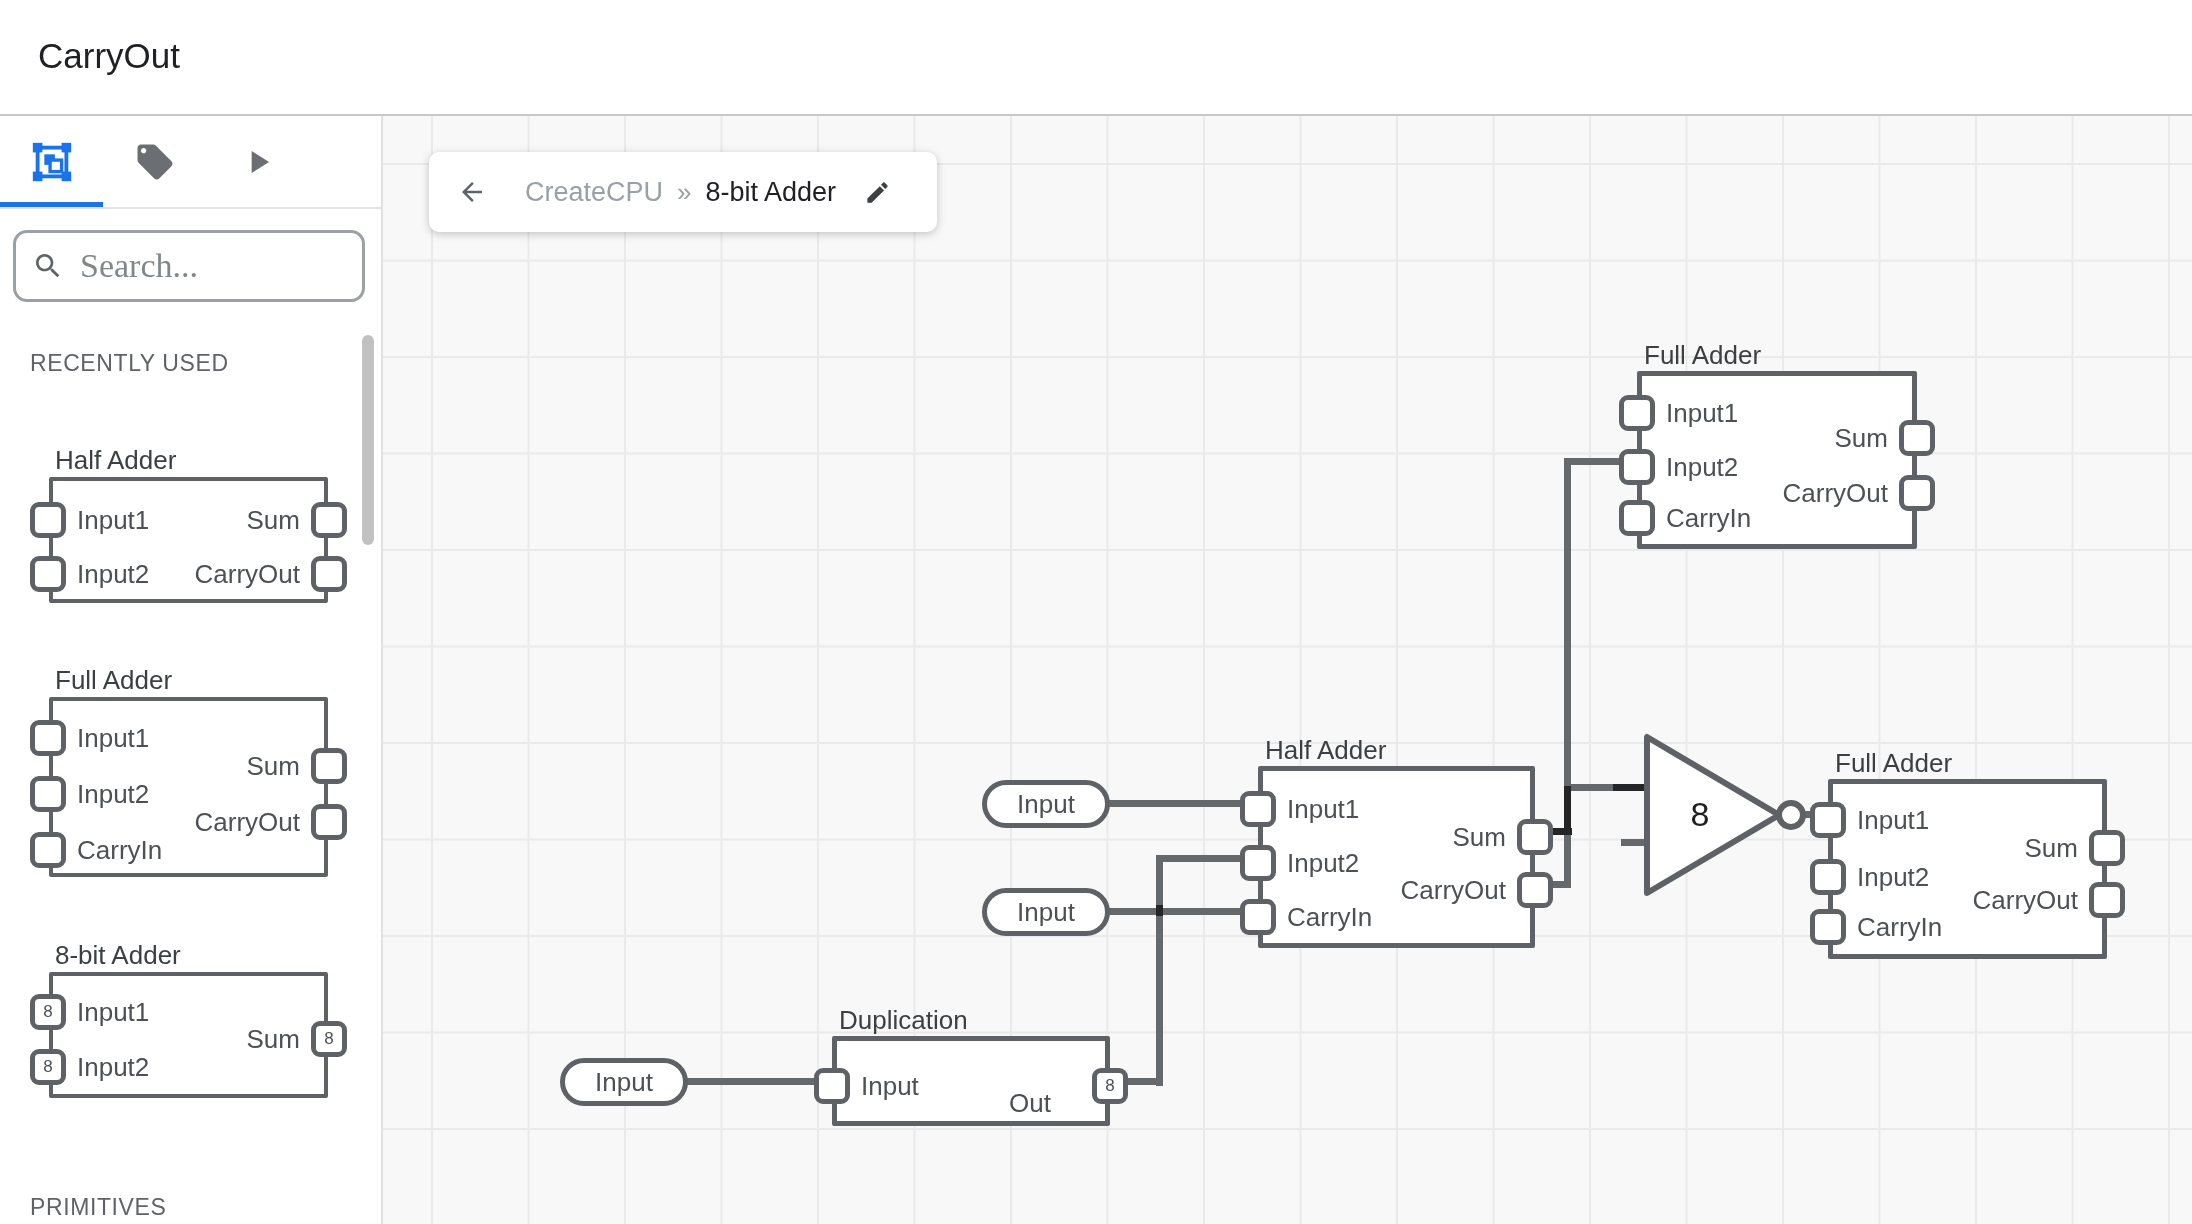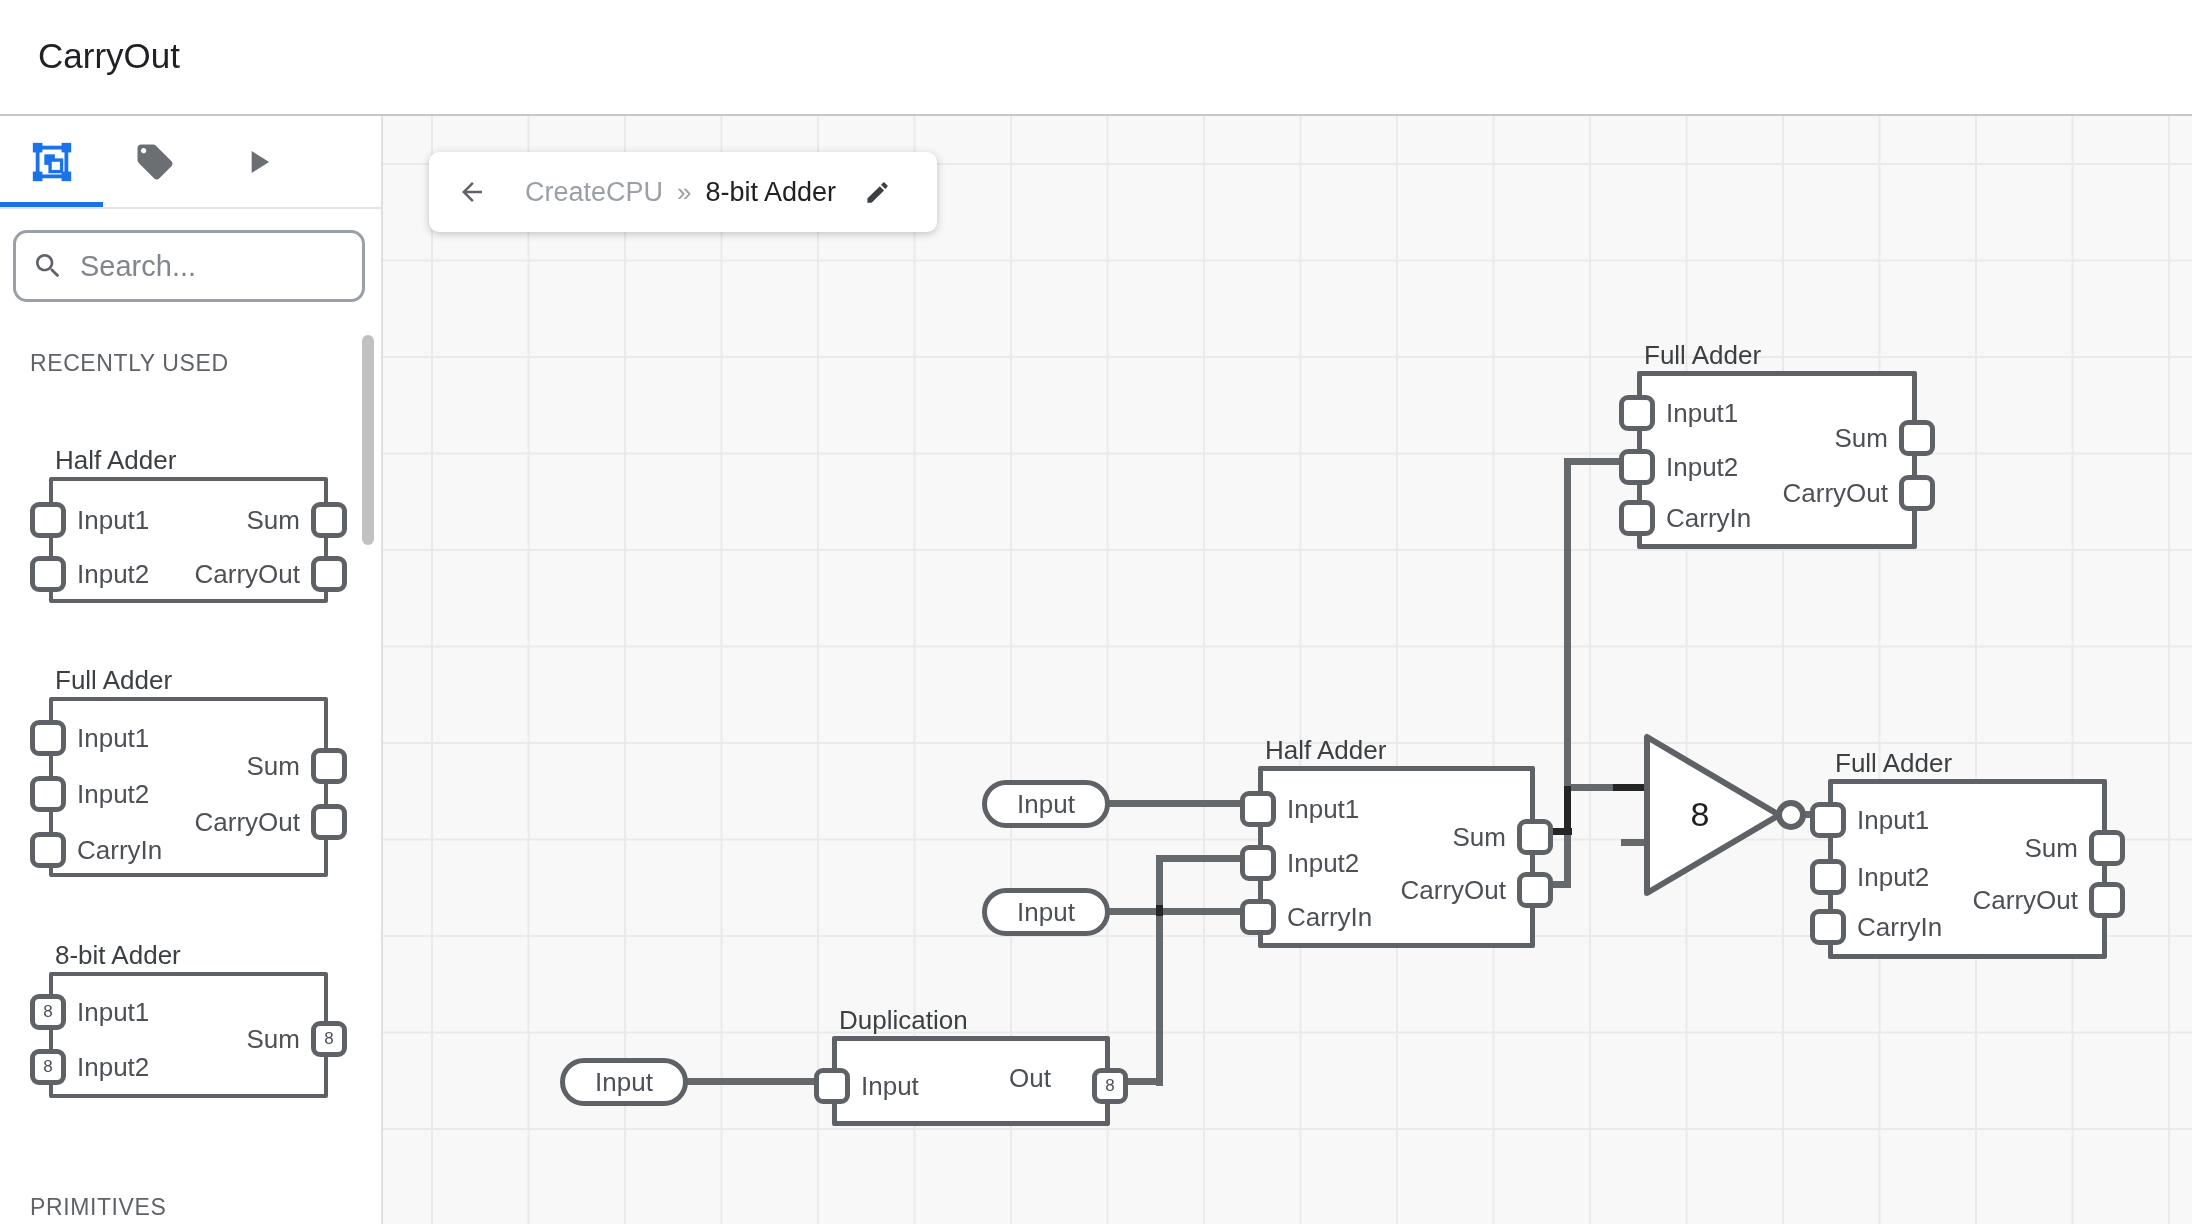--- a/index.html
+++ b/index.html
@@ -14,22 +14,22 @@
           border-bottom:2px solid #c6c9cc;z-index:6;}
   .app-title{position:absolute;left:38px;top:36px;font-size:35px;font-weight:500;color:#202124;}
   
   .sidebar{position:absolute;left:0;top:116px;width:381px;bottom:0;background:#fff;
            border-right:2px solid #e0e0e0;z-index:5;}
   .tabbar{position:absolute;left:0;top:0;width:381px;height:91px;border-bottom:2px solid #e4e4e4;}
   .tab{position:absolute;top:0;width:103px;height:91px;display:flex;align-items:center;justify-content:center;cursor:pointer;}
   .tab-underline{position:absolute;left:0;top:86px;width:103px;height:5px;background:#1a73e8;}
   .searchbox{position:absolute;left:13px;top:114px;width:352px;height:72px;border:3px solid #9aa0a6;
              border-radius:14px;box-sizing:border-box;display:flex;align-items:center;background:#fff;}
-  .searchbox input{border:none;outline:none;font-size:29px;color:#3c4043;width:250px;
-                   font-family:Liberation Sans, sans-serif;background:transparent;}
+  .searchbox input{border:none;outline:none;font-size:34px;color:#3c4043;width:250px;
+                   font-family:Liberation Serif, serif;background:transparent;}
   .searchbox input::placeholder{color:#80868b;}
   .section-label{position:absolute;left:30px;font-size:23px;color:#5f6368;letter-spacing:0.6px;}
   .scroll-thumb{position:absolute;left:362px;top:219px;width:12px;height:210px;border-radius:6px;background:#c1c1c1;}
   
   .canvas{position:absolute;left:382px;top:116px;right:0;bottom:0;background:#f8f8f8;
           background-image:
             linear-gradient(to right,#eaeaea 1.5px,transparent 1.5px),
             linear-gradient(to bottom,#eaeaea 1.5px,transparent 1.5px);
           background-size:96.5px 96.5px;background-position:49px 47px;z-index:0;}
   
@@ -131,21 +131,21 @@
   <span class="plabel ll" style="top:125px;">CarryIn</span>
   <span class="plabel rl" style="top:46px;">Sum</span>
   <span class="plabel rl" style="top:98px;">CarryOut</span>
 </div>
 
 <div class="comp" style="left:832px;top:1036px;width:278px;height:90px;">
   <div class="comp-title">Duplication</div>
   <span class="port pl" style="top:27px;"></span>
   <span class="port pr" style="top:27px;">8</span>
   <span class="plabel ll" style="top:27px;">Input</span>
-  <span class="plabel rl" style="top:19px;right:54px;">Out</span>
+  <span class="plabel rl" style="top:44px;right:54px;">Out</span>
 </div>
 
 <svg class="gate" style="left:1600px;top:700px;" width="240" height="220" viewBox="0 0 240 220">
   <polygon points="47,37 47,193 179,115" fill="#ffffff" stroke="#5e6266" stroke-width="6" stroke-linejoin="round"></polygon>
   <circle cx="191" cy="115" r="12" fill="#ffffff" stroke="#5e6266" stroke-width="6"></circle>
   <text x="100" y="126" text-anchor="middle" font-size="34" fill="#1f1f1f">8</text>
 </svg>
 
 <div class="breadcrumb">
   <span class="bc-back">

